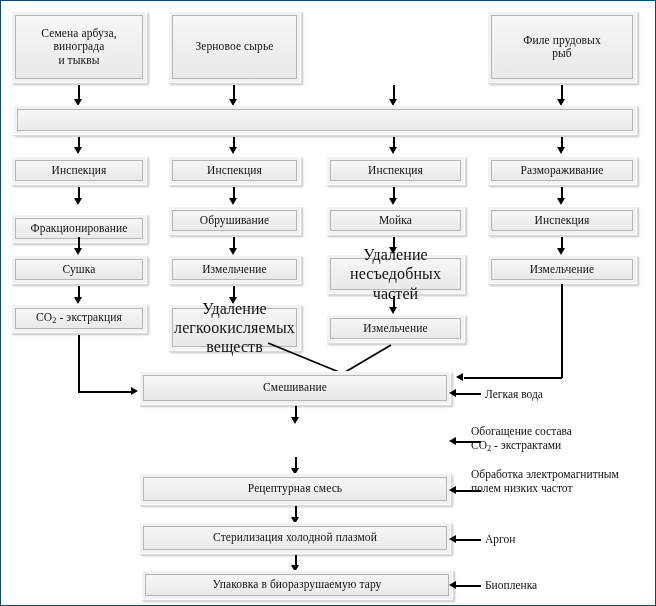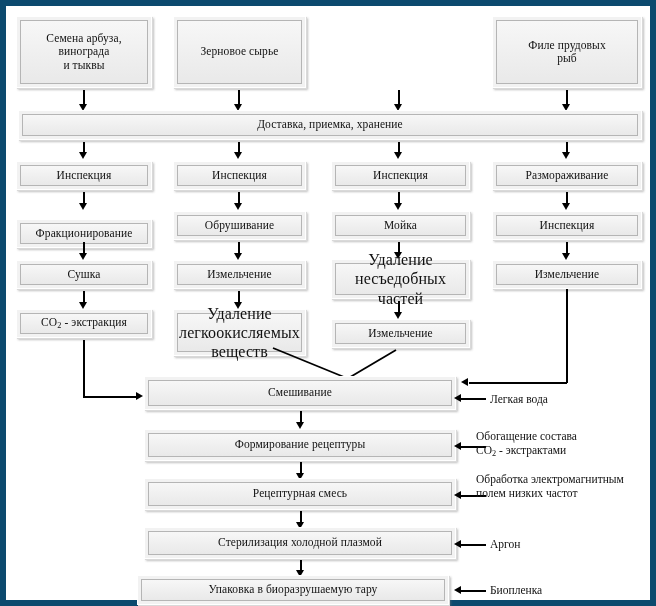--- a/index.html
+++ b/index.html
@@ -3,21 +3,21 @@
 <meta charset="utf-8">
 <style>
   html,body{margin:0;padding:0;}
   body{
     width:656px;height:606px;
     background:#ffffff;
     font-family:"Liberation Serif", serif;
     color:#111;
     overflow:hidden;
   }
-  #canvas{position:relative;width:656px;height:606px;border:6px solid #0c4a6e;box-sizing:border-box;}
+  #canvas{position:relative;width:656px;height:606px;border:1px solid #0c4a6e;box-sizing:border-box;}
 
   
   .box{
     position:absolute;
     box-sizing:border-box;
     background:#f2f2f2;
     border:1px solid #ffffff;
     box-shadow:
        1px 1px 0 0 #d9d9d9,
        2px 2px 2px 0 rgba(120,120,120,.45);
@@ -98,21 +98,20 @@
   <div class="arrow-down" style="left:73px;top:98px;"></div>
   <div class="vline" style="left:232px;top:84px;height:16px;"></div>
   <div class="arrow-down" style="left:228px;top:98px;"></div>
   <div class="vline" style="left:392px;top:84px;height:16px;"></div>
   <div class="arrow-down" style="left:388px;top:98px;"></div>
   <div class="vline" style="left:560px;top:84px;height:16px;"></div>
   <div class="arrow-down" style="left:556px;top:98px;"></div>
 
   <div class="box" style="left:12px;top:104px;width:624px;height:30px;">
     <span class="inner"></span>
-    <span class="txt">Доставка, приемка, хранение</span>
   </div>
 
   <div class="vline" style="left:77px;top:136px;height:11px;"></div>
   <div class="arrow-down" style="left:73px;top:146px;"></div>
   <div class="vline" style="left:232px;top:136px;height:11px;"></div>
   <div class="arrow-down" style="left:228px;top:146px;"></div>
   <div class="vline" style="left:392px;top:136px;height:11px;"></div>
   <div class="arrow-down" style="left:388px;top:146px;"></div>
   <div class="vline" style="left:560px;top:136px;height:11px;"></div>
   <div class="arrow-down" style="left:556px;top:146px;"></div>
@@ -239,24 +238,20 @@
     <span class="inner"></span>
     <span class="txt">Смешивание</span>
   </div>
   <div class="hline" style="left:455px;top:392px;width:25px;"></div>
   <div class="arrow-left" style="left:448px;top:388px;"></div>
   <div class="note" style="left:484px;top:386px;">Легкая вода</div>
 
   <div class="vline" style="left:294px;top:405px;height:12px;"></div>
   <div class="arrow-down" style="left:290px;top:416px;"></div>
 
-  <div class="box" style="left:138px;top:423px;width:312px;height:32px;">
-    <span class="inner"></span>
-    <span class="txt">Формирование рецептуры</span>
-  </div>
   <div class="hline" style="left:455px;top:440px;width:25px;"></div>
   <div class="arrow-left" style="left:448px;top:436px;"></div>
   <div class="note" style="left:470px;top:423px;"><span>Обогащение состава</span><br><span>CO</span><sub>2</sub><span> - экстрактами</span></div>
 
   <div class="vline" style="left:294px;top:456px;height:12px;"></div>
   <div class="arrow-down" style="left:290px;top:467px;"></div>
 
   <div class="box" style="left:138px;top:472px;width:312px;height:32px;">
     <span class="inner"></span>
     <span class="txt">Рецептурная смесь</span>
@@ -273,21 +268,21 @@
     <span class="inner"></span>
     <span class="txt">Стерилизация холодной плазмой</span>
   </div>
   <div class="hline" style="left:455px;top:538px;width:25px;"></div>
   <div class="arrow-left" style="left:448px;top:534px;"></div>
   <div class="note" style="left:484px;top:531px;">Аргон</div>
 
   <div class="vline" style="left:294px;top:554px;height:11px;"></div>
   <div class="arrow-down" style="left:290px;top:564px;"></div>
 
-  <div class="box" style="left:131px;top:569px;width:312px;height:30px;">
+  <div class="box" style="left:140px;top:569px;width:312px;height:30px;">
     <span class="inner"></span>
     <span class="txt">Упаковка в биоразрушаемую тару</span>
   </div>
   <div class="hline" style="left:455px;top:584px;width:25px;"></div>
   <div class="arrow-left" style="left:448px;top:580px;"></div>
   <div class="note" style="left:484px;top:577px;">Биопленка</div>
 
 </div>
 
 </body></html>

